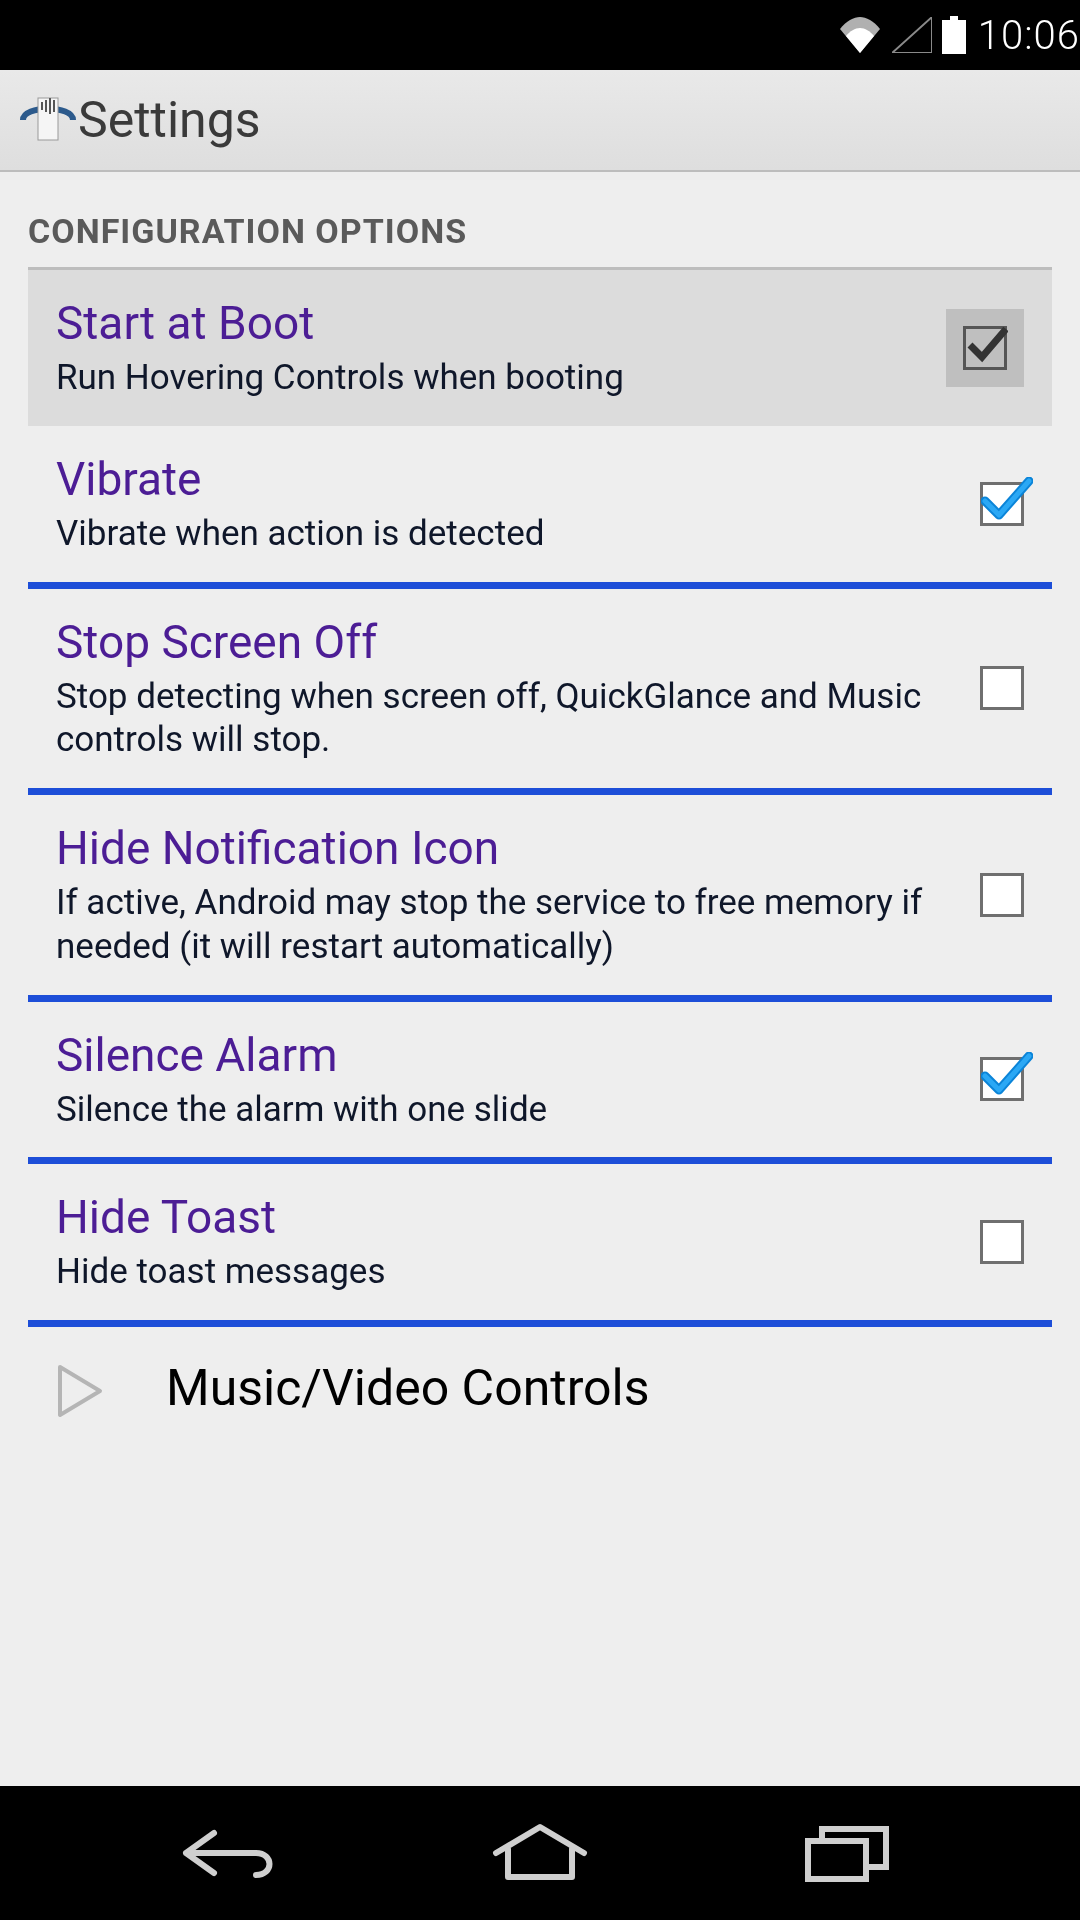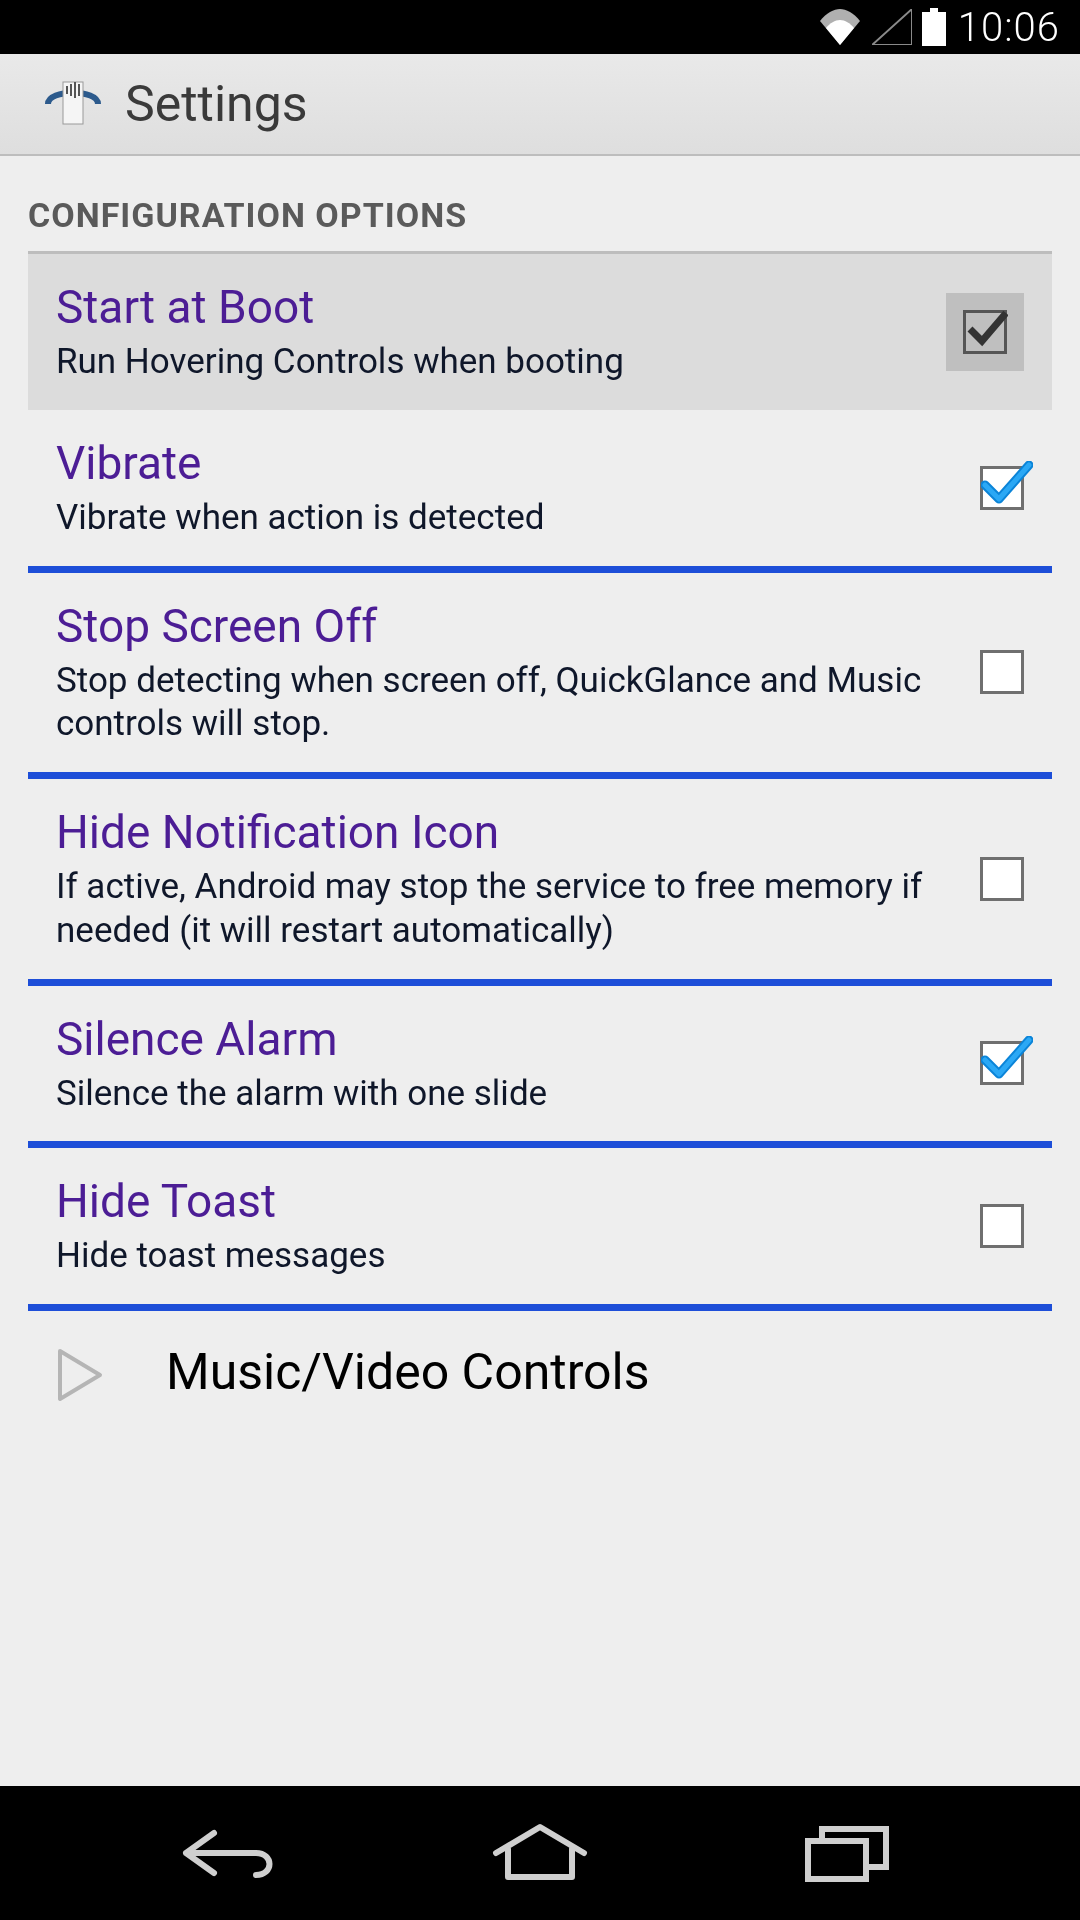--- a/index.html
+++ b/index.html
@@ -1,25 +1,25 @@
 <!DOCTYPE html>
 <html><head>
 <meta charset="utf-8">
 <style>
   * { margin: 0; padding: 0; box-sizing: border-box; }
   html, body { width: 1080px; height: 1920px; font-family: Roboto, "Helvetica Neue", Arial, sans-serif; background: #000; overflow: hidden; }
   .screen { width: 1080px; height: 1920px; background: #000; display: flex; flex-direction: column; }
   
   
-  .status-bar { height: 54px; background: #000; display: flex; justify-content: flex-end; align-items: center; padding-right: 20px; gap: 12px; }
+  .status-bar { height: 70px; background: #000; display: flex; justify-content: flex-end; align-items: center; gap: 12px; }
   .status-bar .clock { color: #fff; font-size: 40px; font-weight: 300; letter-spacing: 1px; }
   .status-icons { display: flex; align-items: center; gap: 10px; }
   
   
-  .action-bar { height: 102px; background: linear-gradient(to bottom, #e9e9e9, #dedede); border-bottom: 2px solid #bdbdbd; display: flex; align-items: center; padding-left: 43px; gap: 22px; }
+  .action-bar { height: 102px; background: linear-gradient(to bottom, #e9e9e9, #dedede); border-bottom: 2px solid #bdbdbd; display: flex; align-items: center; padding-left: 18px; }
   .app-icon { width: 60px; height: 60px; position: relative; }
   .app-title { font-size: 50px; color: #3a3a3a; font-weight: 400; }
   
   
   .content { flex: 1; background: #eeeeee; overflow: hidden; }
   .section-header { padding: 39px 28px 16px 28px; font-size: 34px; font-weight: 700; color: #5a5a5a; letter-spacing: 1px; }
   .section-divider { height: 3px; background: #bdbdbd; margin: 0 28px 0 28px; }
   
   .setting-row { display: flex; align-items: center; padding: 26px 28px 26px 28px; border-bottom: 7px solid #1d4ed8; margin: 0 28px; }
   .setting-row:first-of-type { margin: 0; padding-left: 56px; padding-right: 56px; }

